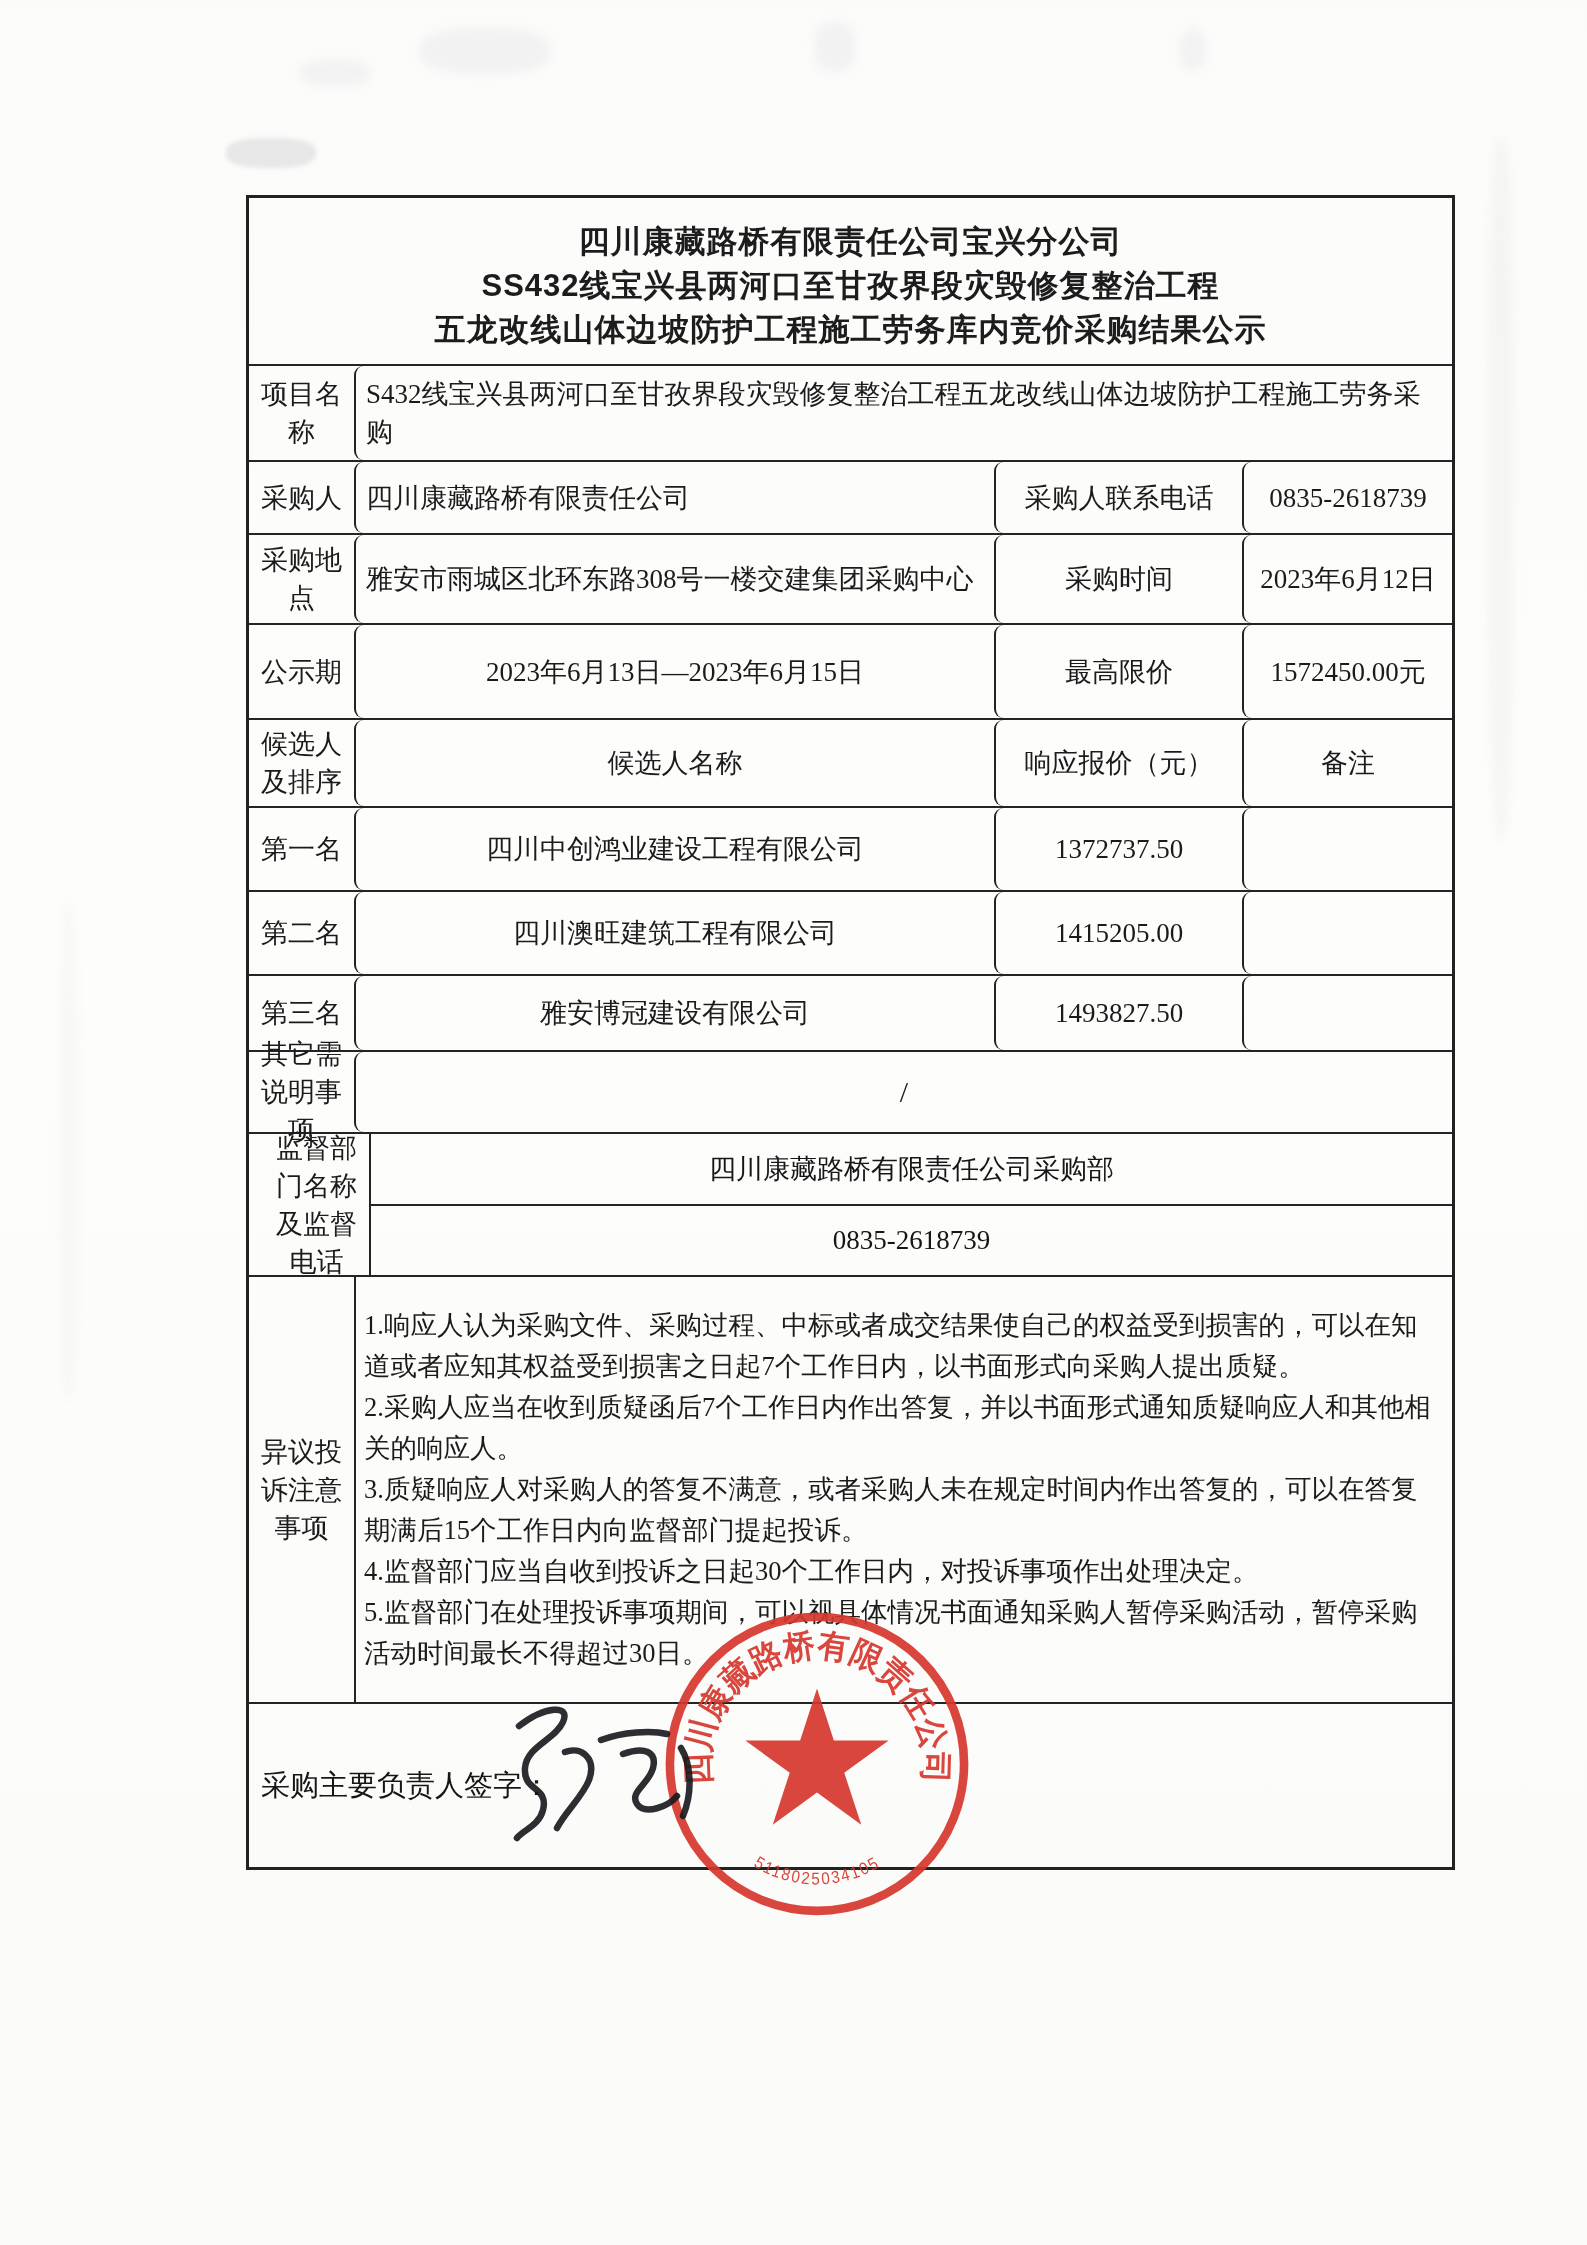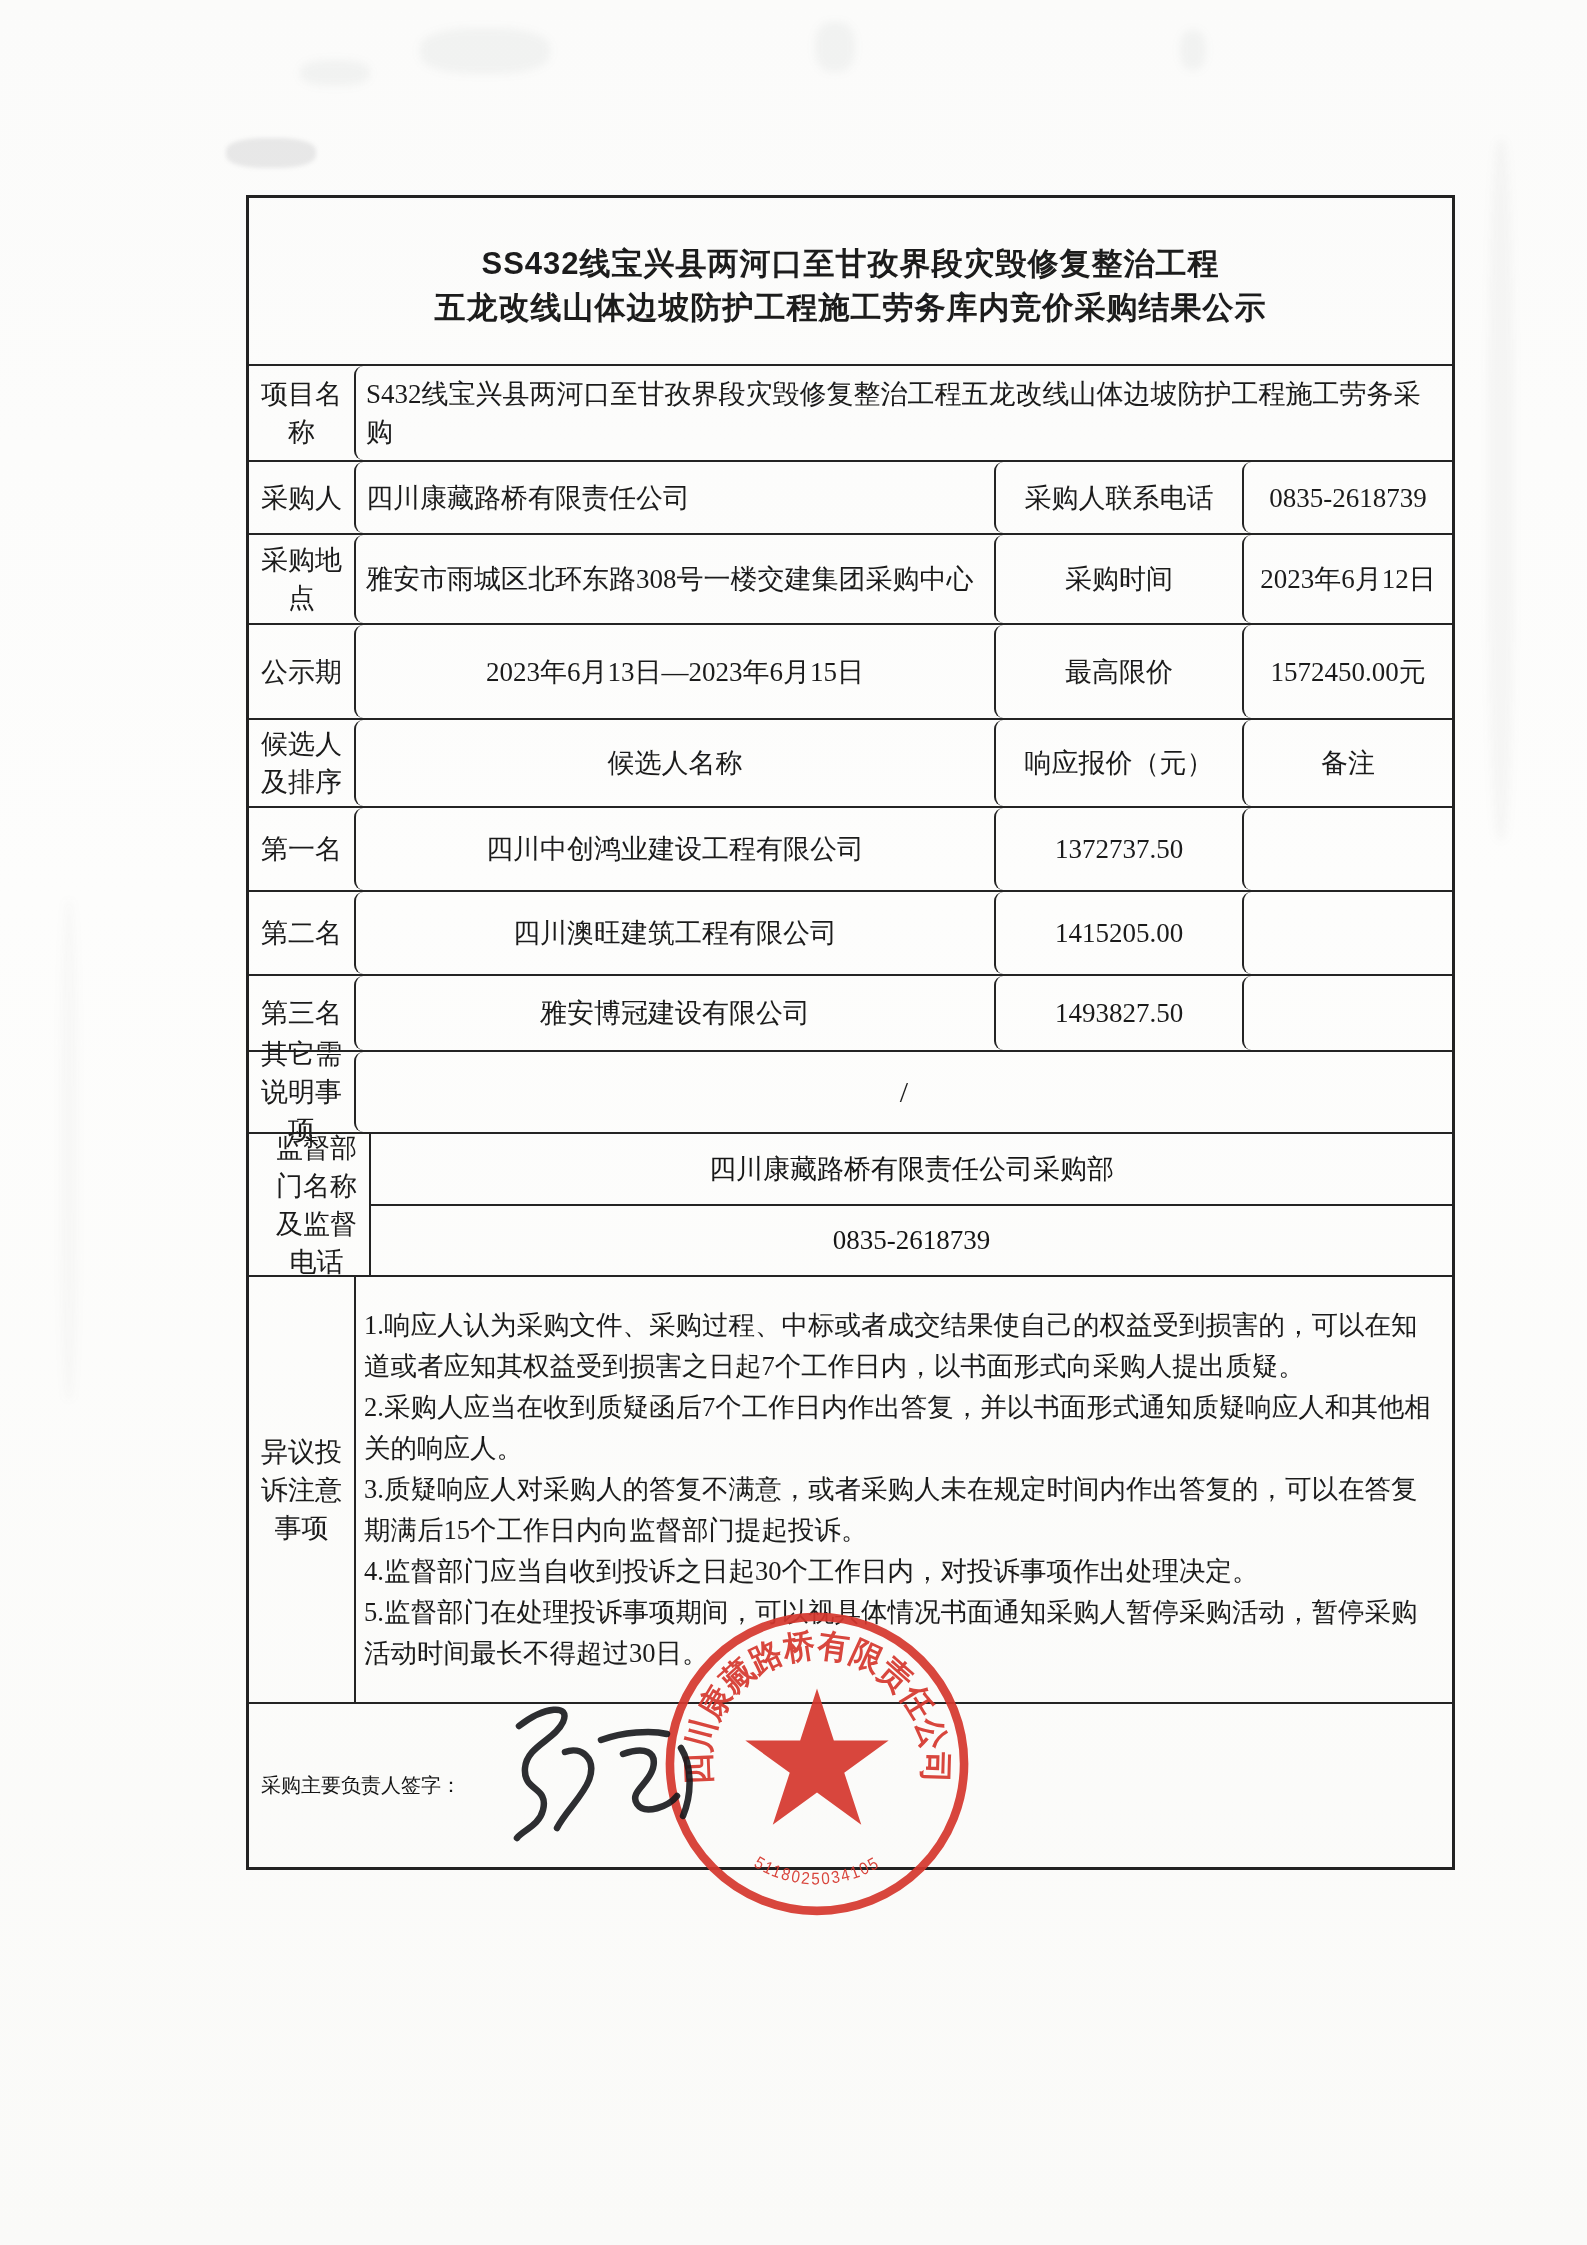--- a/index.html
+++ b/index.html
@@ -63,21 +63,21 @@
   .r-signature{height:163px;border-top:2px solid #242424;display:flex;align-items:center;}
   .sup-right{flex:1;display:flex;flex-direction:column;border-left:2px solid #242424;}
   .sup-sub{flex:1;display:flex;align-items:center;justify-content:center;font-size:27px;}
   .sup-sub + .sup-sub{border-top:2px solid #242424;}
   .objection-text{
     flex:1;border-left:2px solid #242424;display:flex;flex-direction:column;justify-content:center;
     font-size:26.5px;line-height:41px;padding:6px 10px 6px 8px;box-sizing:border-box;
     text-align:left;color:#1b1b1b;
   }
   .objection-text div{margin:0;}
-  .sig-label{font-size:20px;padding-left:12px;}
+  .sig-label{font-size:29px;padding-left:12px;}
   .slash-cell{font-size:30px;}
   .seal{position:absolute;left:652px;top:1606px;width:330px;height:330px;z-index:5;
         opacity:0.92;pointer-events:none;}
   .signature-svg{position:absolute;left:505px;top:1688px;width:235px;height:160px;z-index:6;pointer-events:none;}
 </style>
 </head>
 <body>
 
 <div class="page">
 
@@ -85,20 +85,21 @@
   <div class="noise n2"></div>
   <div class="noise n3"></div>
   <div class="noise n4"></div>
   <div class="noise n5"></div>
   <div class="noise n6"></div>
   <div class="noise n7"></div>
 
   <div class="doc-box">
 
     <div class="title-block">
+      <div>四川康藏路桥有限责任公司宝兴分公司</div>
       <div>SS432线宝兴县两河口至甘孜界段灾毁修复整治工程</div>
       <div>五龙改线山体边坡防护工程施工劳务库内竞价采购结果公示</div>
     </div>
 
     <div class="trow r-project">
       <div class="cell c1">项目名称</div>
       <div class="cell left" style="flex:1;border-left:2px solid #242424;">S432线宝兴县两河口至甘孜界段灾毁修复整治工程五龙改线山体边坡防护工程施工劳务采购</div>
     </div>
 
     <div class="trow r-purchaser">

